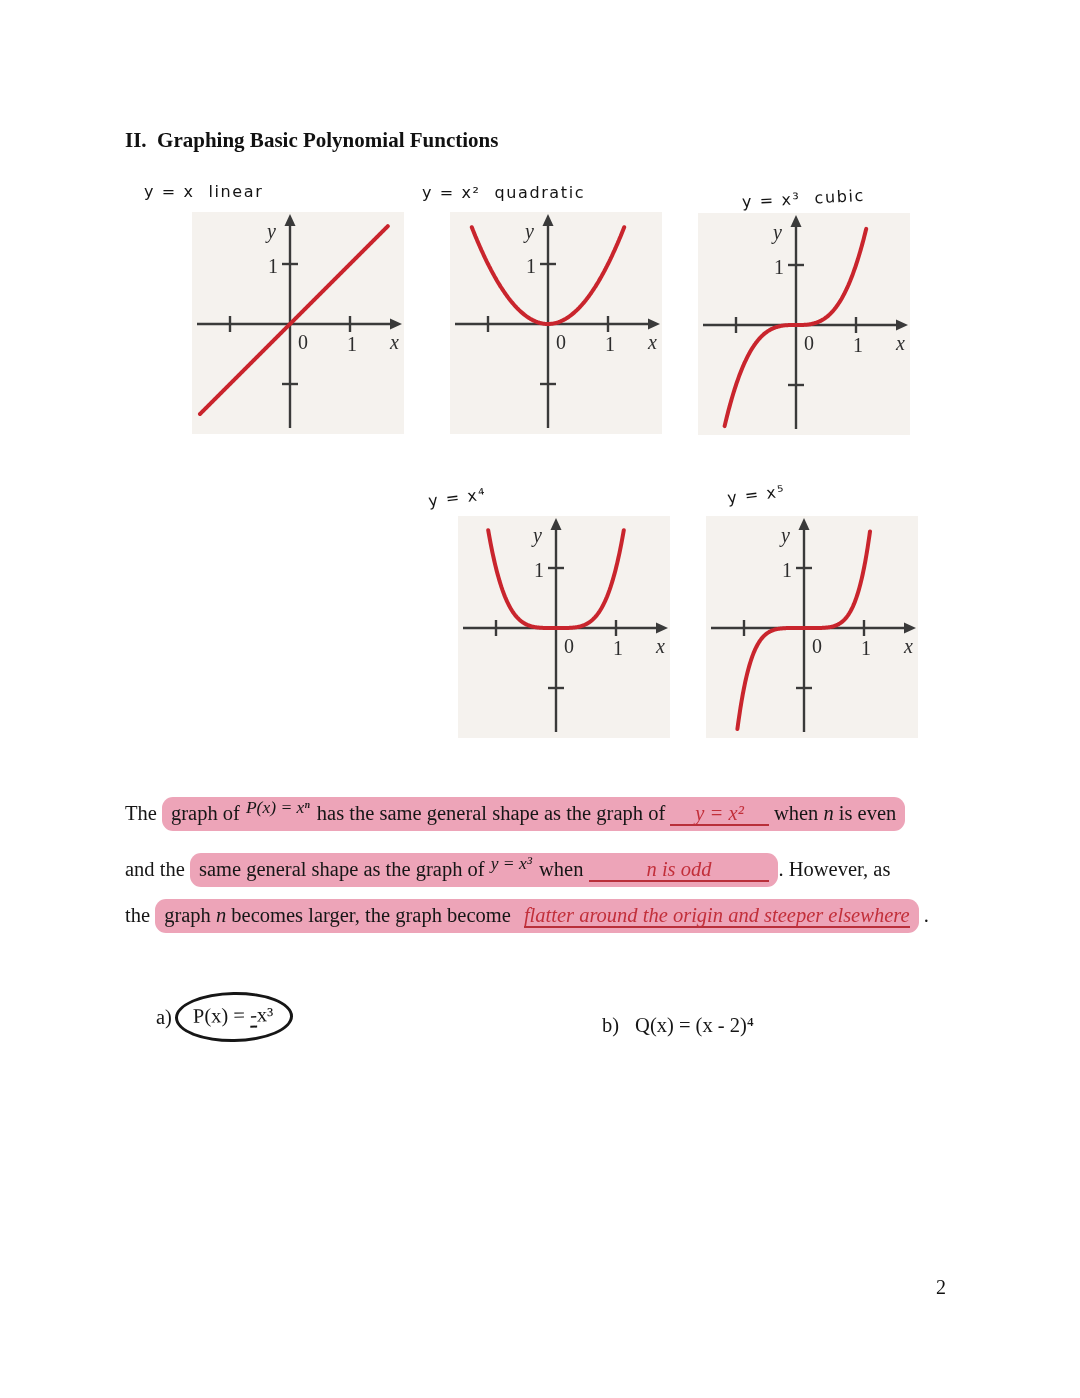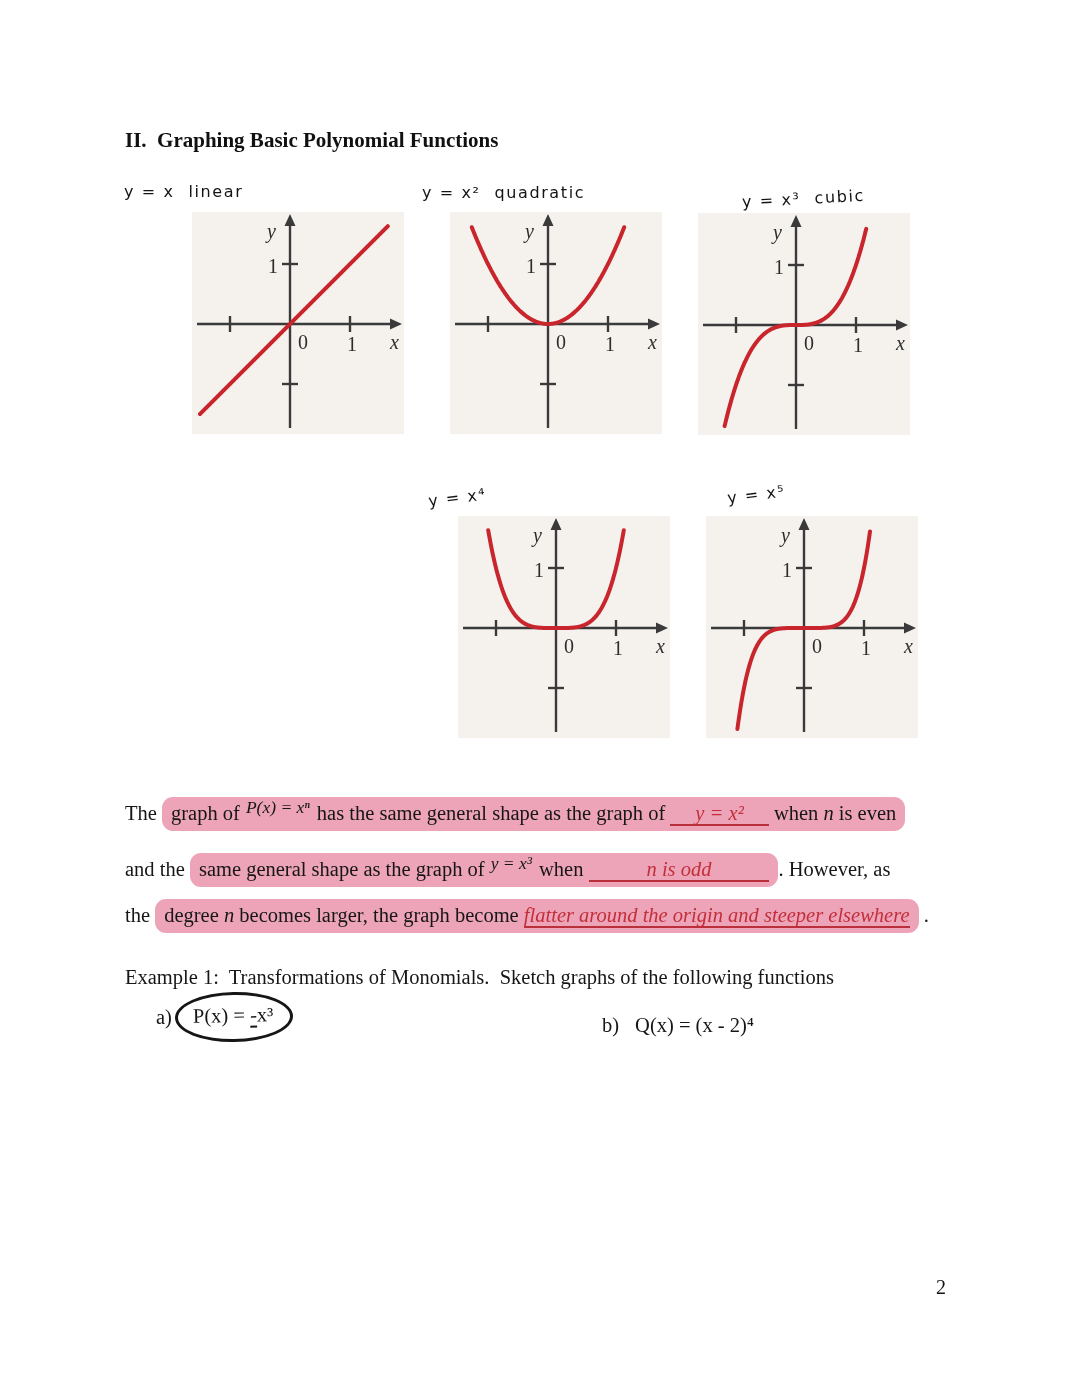--- a/index.html
+++ b/index.html
@@ -33,21 +33,21 @@
     white-space:pre;
   }
   .blank{
     color:#c22f3a;font-style:italic;
     border-bottom:2.4px solid #b92f3a;
     padding:0 25px;white-space:pre;
   }
   .blank.wide{padding:0 58px;}
   .red-phrase{
     color:#c22f3a;font-style:italic;
-    border-bottom:2.4px solid #b92f3a;white-space:pre;
+    border-bottom:2.4px solid #b92f3a;white-space:pre;margin-left:8px;
   }
   i{font-style:italic;}
   
   .item-a{
     position:absolute;left:156px;top:992px;font-size:20.5px;
     display:inline-flex;align-items:center;white-space:pre;
   }
   .circle-annot{
     display:inline-block;border:3px solid #161616;border-radius:50%;
     padding:9px 17px 12px 15px;margin-left:3px;transform:rotate(-1deg);
@@ -59,21 +59,21 @@
   .item-b-text{margin-left:16px;}
   .page-number{position:absolute;left:936px;top:1276px;font-size:20px;color:#111;}
 </style>
 </head>
 <body>
 
 <div class="page">
 
   <h1 class="title">II.  Graphing Basic Polynomial Functions</h1>
 
-  <div class="hw" style="left:124px;top:182px;"><span>y = x</span><span class="cat">linear</span></div>
+  <div class="hw" style="left:144px;top:182px;"><span>y = x</span><span class="cat">linear</span></div>
   <div class="hw" style="left:422px;top:183px;text-align:center;"><span>y = x²</span><span class="cat">quadratic</span></div>
   <div class="hw" style="left:742px;top:189px;transform:rotate(-3deg);"><span>y = x³</span><span class="cat">cubic</span></div>
 
   <svg class="graph" style="left:192px;top:212px;" viewBox="0 0 212 222">
       <rect x="0" y="0" width="212" height="222" fill="#f5f2ee"></rect>
       <line x1="5" y1="112" x2="199" y2="112" stroke="#3a3a3a" stroke-width="2.4"></line>
       <polygon points="198,106.5 198,117.5 210,112" fill="#3a3a3a"></polygon>
       <line x1="98" y1="216" x2="98" y2="13" stroke="#3a3a3a" stroke-width="2.4"></line>
       <polygon points="92.5,14 103.5,14 98,2" fill="#3a3a3a"></polygon>
       <line x1="38" y1="104" x2="38" y2="120" stroke="#3a3a3a" stroke-width="2.4"></line>
@@ -157,23 +157,22 @@
       <text x="106" y="137" text-anchor="start" fill="#2d2d2d" font-size="20" font-family="&quot;Liberation Serif&quot;,&quot;DejaVu Serif&quot;,serif">0</text>
       <text x="160" y="139" text-anchor="middle" fill="#2d2d2d" font-size="20" font-family="&quot;Liberation Serif&quot;,&quot;DejaVu Serif&quot;,serif">1</text>
       <text x="86" y="61" text-anchor="end" fill="#2d2d2d" font-size="20" font-family="&quot;Liberation Serif&quot;,&quot;DejaVu Serif&quot;,serif">1</text>
       <polyline points="31.4,213.1 32.0,208.6 32.6,204.3 33.2,200.2 33.8,196.2 34.4,192.3 35.0,188.6 35.6,185.0 36.2,181.6 36.8,178.2 37.4,175.1 38.0,172.0 38.6,169.1 39.2,166.2 39.8,163.5 40.4,160.9 41.0,158.4 41.6,156.0 42.2,153.7 42.8,151.5 43.4,149.4 44.0,147.4 44.6,145.5 45.2,143.7 45.8,141.9 46.4,140.2 47.0,138.6 47.6,137.1 48.2,135.6 48.8,134.2 49.4,132.9 50.0,131.7 50.6,130.5 51.2,129.3 51.8,128.2 52.4,127.2 53.0,126.2 53.6,125.3 54.2,124.4 54.8,123.6 55.4,122.8 56.0,122.1 56.6,121.4 57.2,120.7 57.8,120.1 58.4,119.5 59.0,119.0 59.6,118.4 60.2,118.0 60.8,117.5 61.4,117.1 62.0,116.7 62.6,116.3 63.2,115.9 63.8,115.6 64.4,115.3 65.0,115.0 65.6,114.8 66.2,114.5 66.8,114.3 67.4,114.1 68.0,113.9 68.6,113.7 69.2,113.5 69.8,113.4 70.4,113.2 71.0,113.1 71.6,113.0 72.2,112.9 72.8,112.8 73.4,112.7 74.0,112.6 74.6,112.5 75.2,112.5 75.8,112.4 76.4,112.4 77.0,112.3 77.6,112.3 78.2,112.2 78.8,112.2 79.4,112.2 80.0,112.1 80.6,112.1 81.2,112.1 81.8,112.1 82.4,112.1 83.0,112.1 83.6,112.0 84.2,112.0 84.8,112.0 85.4,112.0 86.0,112.0 86.6,112.0 87.2,112.0 87.8,112.0 88.4,112.0 89.0,112.0 89.6,112.0 90.2,112.0 90.8,112.0 91.4,112.0 92.0,112.0 92.6,112.0 93.2,112.0 93.8,112.0 94.4,112.0 95.0,112.0 95.6,112.0 96.2,112.0 96.8,112.0 97.4,112.0 98.0,112.0 98.6,112.0 99.2,112.0 99.8,112.0 100.4,112.0 101.0,112.0 101.6,112.0 102.2,112.0 102.8,112.0 103.4,112.0 104.0,112.0 104.6,112.0 105.2,112.0 105.8,112.0 106.4,112.0 107.0,112.0 107.6,112.0 108.2,112.0 108.8,112.0 109.4,112.0 110.0,112.0 110.6,112.0 111.2,112.0 111.8,112.0 112.4,112.0 113.0,111.9 113.6,111.9 114.2,111.9 114.8,111.9 115.4,111.9 116.0,111.9 116.6,111.8 117.2,111.8 117.8,111.8 118.4,111.7 119.0,111.7 119.6,111.6 120.2,111.6 120.8,111.5 121.4,111.5 122.0,111.4 122.6,111.3 123.2,111.2 123.8,111.1 124.4,111.0 125.0,110.9 125.6,110.8 126.2,110.6 126.8,110.5 127.4,110.3 128.0,110.1 128.6,109.9 129.2,109.7 129.8,109.5 130.4,109.2 131.0,109.0 131.6,108.7 132.2,108.4 132.8,108.1 133.4,107.7 134.0,107.3 134.6,106.9 135.2,106.5 135.8,106.0 136.4,105.6 137.0,105.0 137.6,104.5 138.2,103.9 138.8,103.3 139.4,102.6 140.0,101.9 140.6,101.2 141.2,100.4 141.8,99.6 142.4,98.7 143.0,97.8 143.6,96.8 144.2,95.8 144.8,94.7 145.4,93.5 146.0,92.3 146.6,91.1 147.2,89.8 147.8,88.4 148.4,86.9 149.0,85.4 149.6,83.8 150.2,82.1 150.8,80.3 151.4,78.5 152.0,76.6 152.6,74.6 153.2,72.5 153.8,70.3 154.4,68.0 155.0,65.6 155.6,63.1 156.2,60.5 156.8,57.8 157.4,54.9 158.0,52.0 158.6,48.9 159.2,45.8 159.8,42.4 160.4,39.0 161.0,35.4 161.6,31.7 162.2,27.8 162.8,23.8 163.4,19.7 164.0,15.4" fill="none" stroke="#c9252d" stroke-width="4" stroke-linecap="round" stroke-linejoin="round"></polyline>
     </svg>
 
   <div class="para-line" style="top:802px;"><span>The </span><span class="hl"><span>graph of</span><span class="inline-eq">P(x) = xⁿ</span><span>has the same general shape as the graph of </span><span class="blank">y = x²</span><span> when </span><i>n</i><span> is even</span></span></div>
 
   <div class="para-line" style="top:858px;"><span>and the </span><span class="hl"><span>same general shape as the graph of</span><span class="inline-eq">y = x³</span><span>when </span><span class="blank wide">n is odd</span></span><span>. However, as</span></div>
 
-  <div class="para-line" style="top:904px;"><span>the </span><span class="hl"><span>degree </span><i>n</i><span> becomes larger, the graph become </span><span class="red-phrase">flatter around the origin and steeper elsewhere</span></span><span> .</span></div>
+  <div class="para-line" style="top:904px;"><span>the </span><span class="hl"><span>graph </span><i>n</i><span> becomes larger, the graph become </span><span class="red-phrase">flatter around the origin and steeper elsewhere</span></span><span> .</span></div>
 
-  <div class="para-line" style="top:966px;">Example 1:  Transformations of Monomials.  Sketch graphs of the following functions</div>
 
   <div class="item-a"><span>a)</span><span class="circle-annot"><span>P(x) = </span><span class="minus-u">-</span><span>x³</span></span></div>
 
   <div class="para-line" style="left:602px;top:1014px;"><span>b)</span><span class="item-b-text">Q(x) = (x - 2)⁴</span></div>
 
   <div class="page-number">2</div>
 
 </div>
 
 </body></html>

